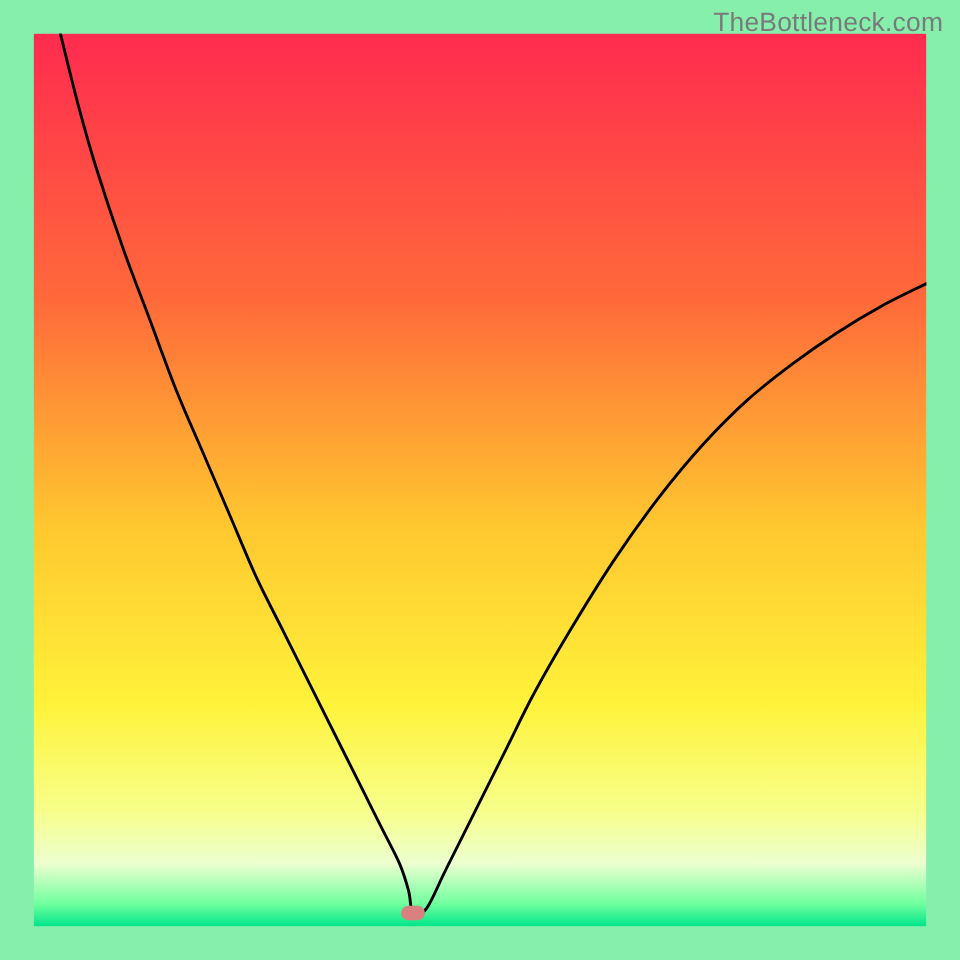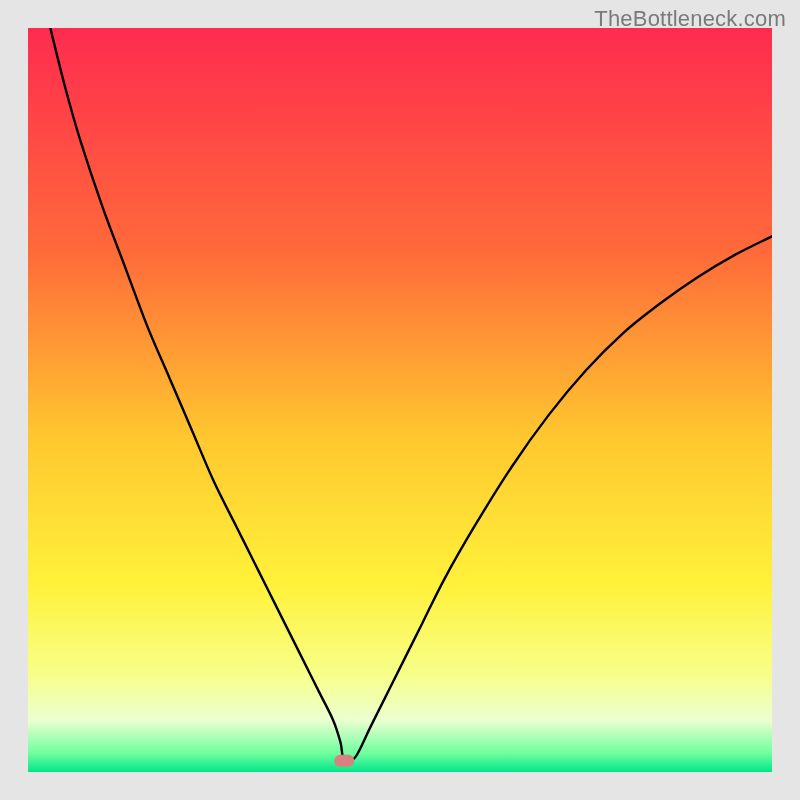--- a/index.html
+++ b/index.html
@@ -8,21 +8,21 @@
     width: 800px;
     height: 800px;
     overflow: hidden;
     background: #000;
     font-family: Arial, Helvetica, sans-serif;
   }
   .outer {
     position: relative;
     width: 800px;
     height: 800px;
-    background: #e5e5e5;
+    background: #86efac;
   }
   .watermark {
     position: absolute;
     top: 6px;
     right: 14px;
     color: #7a7a7a;
     font-size: 22px;
     font-weight: 500;
     letter-spacing: 0.2px;
     z-index: 30;

